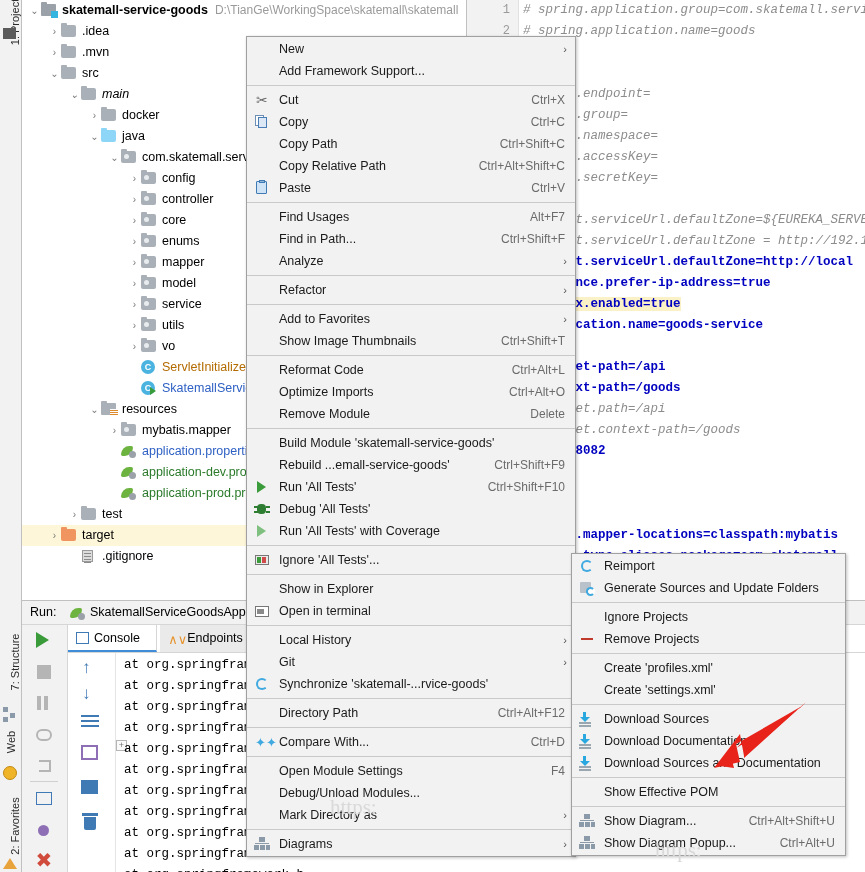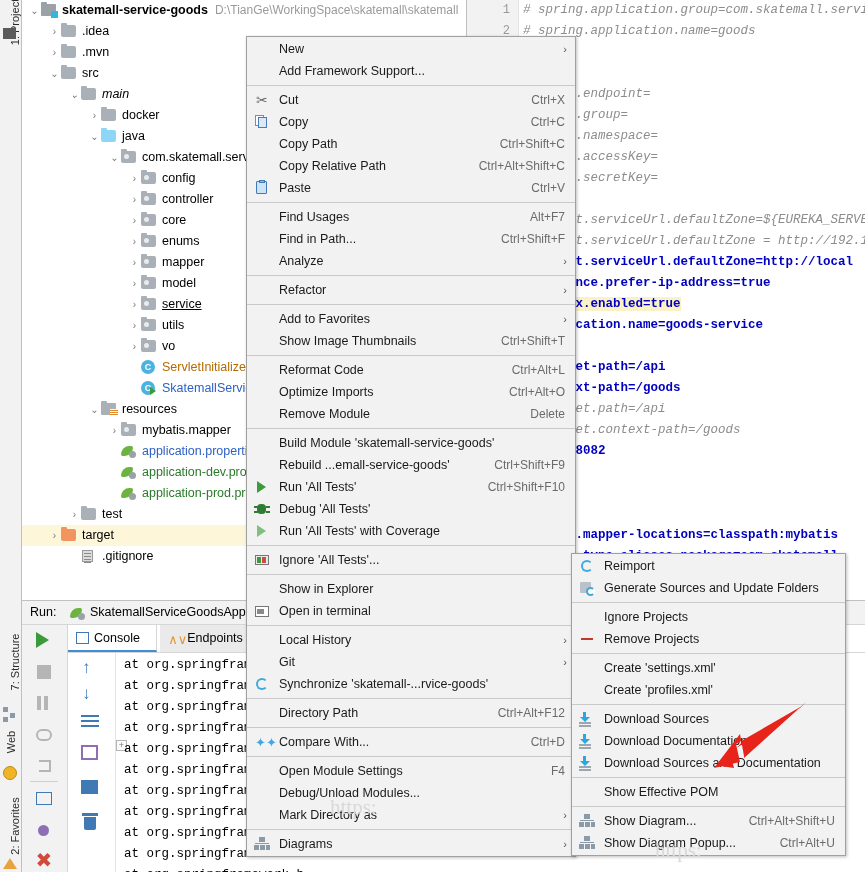--- a/index.html
+++ b/index.html
@@ -224,21 +224,21 @@
             </span></span><span class="tlabel">core</span></div>
         <div class="trow" style="padding-left: 106px;"><span class="twist">›</span><span class="ficon"><span class="folder">
               <span class="dot"></span>
             </span></span><span class="tlabel">enums</span></div>
         <div class="trow" style="padding-left: 106px;"><span class="twist">›</span><span class="ficon"><span class="folder">
               <span class="dot"></span>
             </span></span><span class="tlabel">mapper</span></div>
         <div class="trow" style="padding-left: 106px;"><span class="twist">›</span><span class="ficon"><span class="folder">
               <span class="dot"></span>
             </span></span><span class="tlabel">model</span></div>
-        <div class="trow" style="padding-left: 106px; text-decoration: underline;"><span class="twist">›</span><span class="ficon"><span class="folder">
+        <div class="trow" style="padding-left: 106px;"><span class="twist">›</span><span class="ficon"><span class="folder">
               <span class="dot"></span>
             </span></span><span class="tlabel">service</span></div>
         <div class="trow" style="padding-left: 106px;"><span class="twist">›</span><span class="ficon"><span class="folder">
               <span class="dot"></span>
             </span></span><span class="tlabel">utils</span></div>
         <div class="trow" style="padding-left: 106px;"><span class="twist">›</span><span class="ficon"><span class="folder">
               <span class="dot"></span>
             </span></span><span class="tlabel">vo</span></div>
         <div class="trow" style="padding-left: 106px;"><span class="twist"></span><span class="ficon"><span class="cls-icon">C</span></span><span class="tlabel file-orange">ServletInitializer</span></div>
         <div class="trow" style="padding-left: 106px;"><span class="twist"></span><span class="ficon"><span class="cls-icon">C</span><span style="position:absolute;left:9px;top:6px;width:0;height:0;border-left:6px solid #3a9b3a;border-top:4px solid transparent;border-bottom:4px solid transparent;"></span></span><span class="tlabel file-blue">SkatemallService</span></div>
@@ -511,22 +511,22 @@
           </span>
         </span><span>Generate Sources and Update Folders</span></div>
       <div class="msep"></div>
       <div class="mi"><span>Ignore Projects</span></div>
       <div class="mi"><span class="mico">
           <span class="ic-remove">
             <span class="d"></span>
           </span>
         </span><span>Remove Projects</span></div>
       <div class="msep"></div>
+      <div class="mi"><span>Create 'profiles.xml'</span></div>
       <div class="mi"><span>Create 'settings.xml'</span></div>
-      <div class="mi"><span>Create 'profiles.xml'</span></div>
       <div class="msep"></div>
       <div class="mi"><span class="mico">
           <span class="ic-download">
             <span class="ar"></span>
             <span class="head"></span>
             <span class="l1"></span>
             <span class="l2"></span>
           </span>
         </span><span>Download Sources</span></div>
       <div class="mi"><span class="mico">

